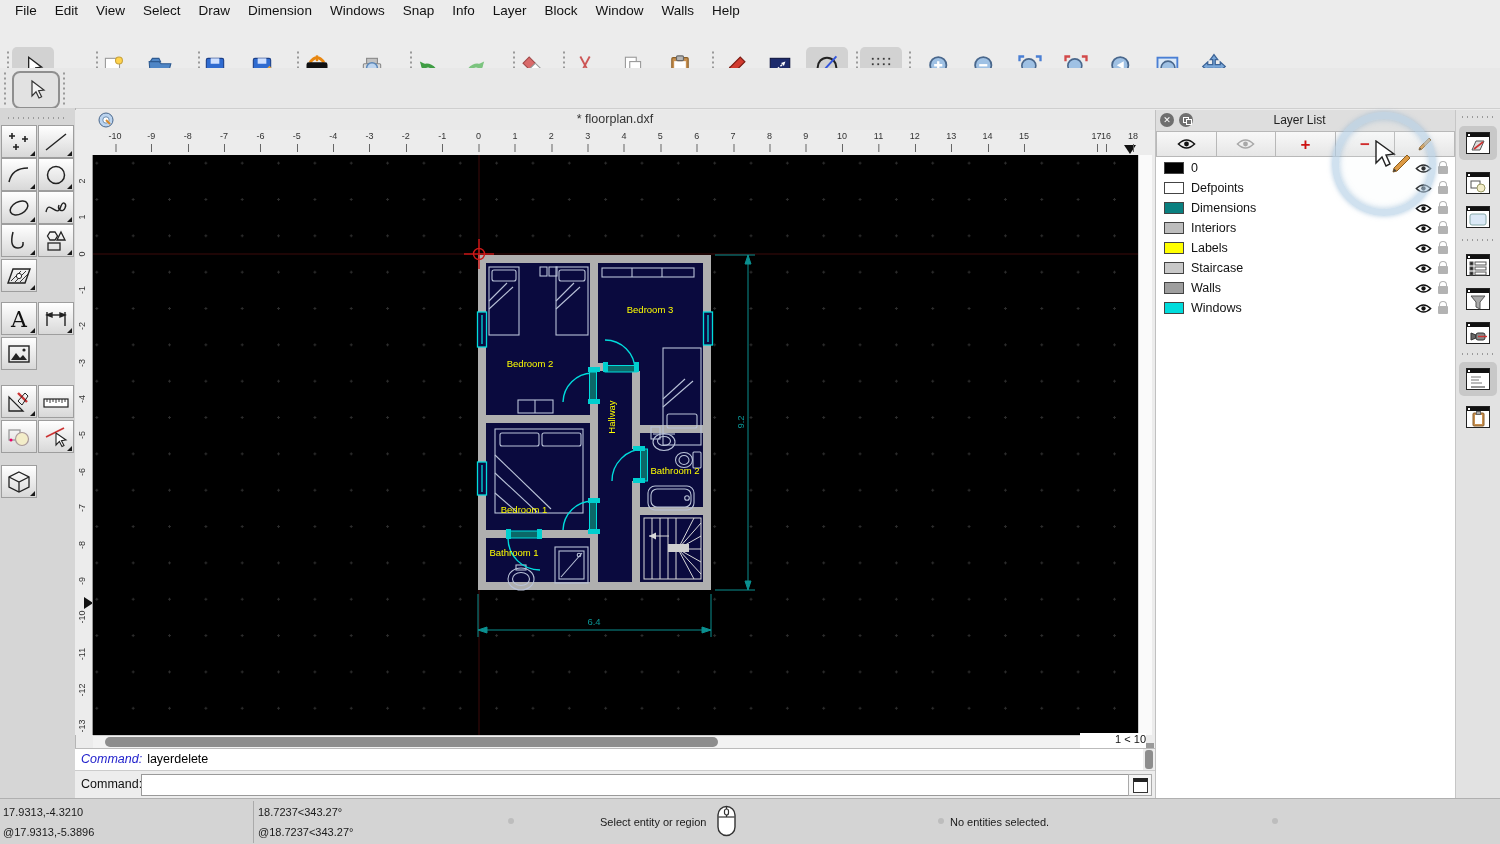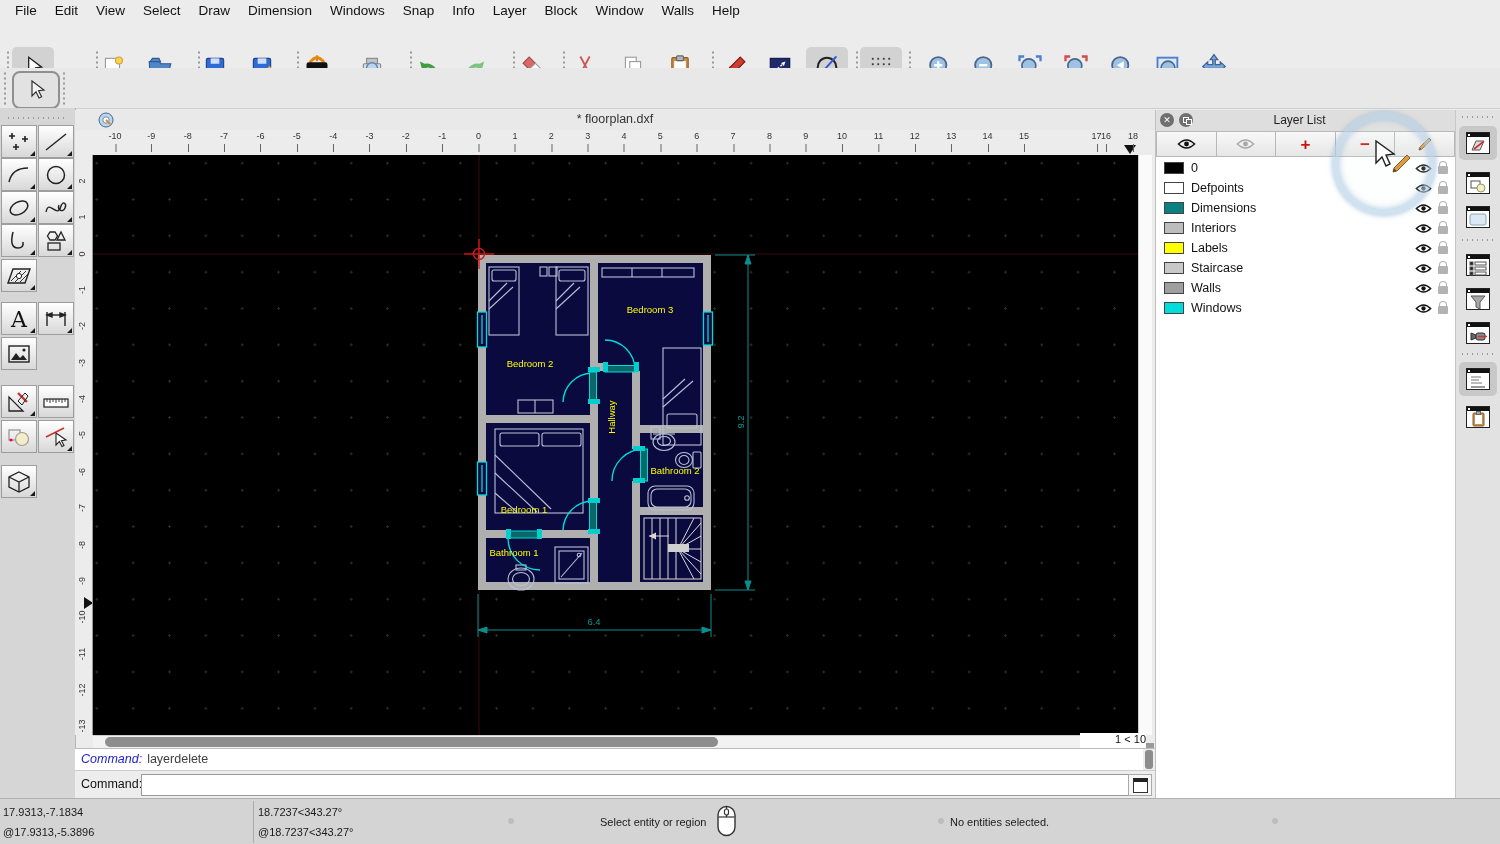--- a/index.html
+++ b/index.html
@@ -52,21 +52,21 @@
      background-size:36.357px 36.357px;background-position:22px 26.3px;}
   #vscroll{left:1138px;top:155px;width:14px;height:580px;background:#fafafa;border-left:1px solid #ccc;box-sizing:border-box;}
   #hscroll{left:93px;top:735px;width:1045px;height:13px;background:#f2f2f2;border-top:1px solid #ccc;box-sizing:border-box;}
   #hthumb{position:absolute;left:12px;top:1px;width:613px;height:10px;background:#8d8d8d;border-radius:5px;}
   #zoomlabel{left:1080px;top:733px;width:66px;height:15px;font-size:11px;text-align:right;color:#111;background:#fff;}
   #zoomlabel .sq{position:absolute;right:-8px;bottom:-2px;width:8px;height:7px;background:#9a9a9a;}
 
   
   #cmdhist{left:75px;top:748px;width:1080px;height:22px;background:#fff;border-top:1px solid #bbb;box-sizing:border-box;font-size:12.5px;line-height:21px;}
   #cmdhist .lbl{color:#2222cc;font-style:italic;margin-left:6px;}
-  #cmdhist .val{color:#404040;margin-left:5px;}
+  #cmdhist .val{color:#000000;margin-left:5px;}
   #histscroll{position:absolute;right:0px;top:0px;width:12px;height:22px;background:#eee;}
   #histthumb{position:absolute;left:2px;top:1px;width:8px;height:19px;background:#8d8d8d;border-radius:3px;}
   #cmdrow{left:75px;top:770px;width:1080px;height:28px;background:#ededed;border-top:1px solid #ccc;box-sizing:border-box;}
   #cmdrow .lbl{position:absolute;left:6px;top:6px;font-size:12.5px;color:#111;}
   #cmd-input{position:absolute;left:66px;top:3px;width:983px;height:18px;border:1px solid #9a9a9a;background:#fff;font-size:12px;font-family:"Liberation Sans",sans-serif;}
   #cmd-detach{position:absolute;right:3px;top:3px;width:22px;height:20px;background:#f6f6f6;border:1px solid #aaa;display:flex;align-items:center;justify-content:center;}
   #cmd-detach i{display:block;width:13px;height:10px;background:#fff;border:1px solid #333;border-top:4px solid #222;}
 
   
   #layerpanel{left:1155px;top:110px;width:300px;height:688px;background:#fff;border-left:1px solid #c0c0c0;box-sizing:border-box;}
@@ -933,21 +933,21 @@
         <svg width="22" height="16" style="position:absolute;left:0;top:4px">
           <rect x="6" y="2" width="11" height="13" rx="1" fill="#c89050" stroke="#8a5f28"></rect>
           <rect x="8" y="4" width="7" height="9" fill="#fff"></rect>
           <rect x="9.5" y="0.5" width="4" height="3" fill="#aaa" stroke="#666"></rect>
         </svg>
       </span>
   </div>
 </div>
 
 <div class="abs" id="statusbar">
-  <span class="sb" style="left:3px;top:7px">17.9313,-7.1834</span>
+  <span class="sb" style="left:3px;top:7px">17.9313,-4.3210</span>
   <span class="sb" style="left:3px;top:27px">@17.9313,-5.3896</span>
   <div id="sb-div"></div>
   <span class="sb" style="left:258px;top:7px">18.7237&lt;343.27°</span>
   <span class="sb" style="left:258px;top:27px">@18.7237&lt;343.27°</span>
   <span class="graydot" style="left:508px;top:19px"></span>
   <span class="sb" style="left:600px;top:17px">Select entity or region</span>
   <svg class="sb" style="left:716px;top:6px" width="21" height="32" viewBox="0 0 21 32">
     <rect x="2" y="1.5" width="17" height="29" rx="8.5" fill="#fff" stroke="#333" stroke-width="1.4"></rect>
     <line x1="10.5" y1="12" x2="10.5" y2="1.5" stroke="#333" stroke-width="1.2"></line>
     <path d="M2.5 12 h16" stroke="#333" stroke-width="1.2"></path>

